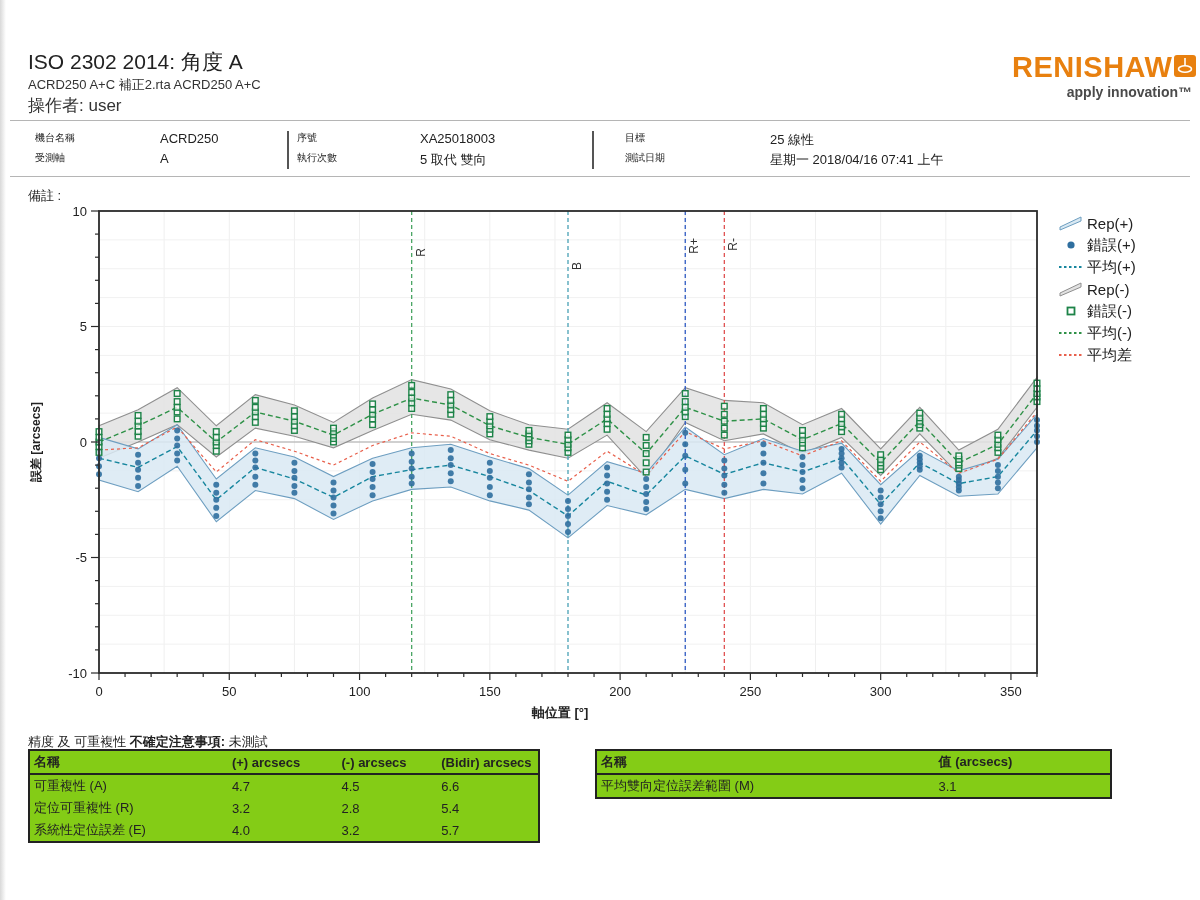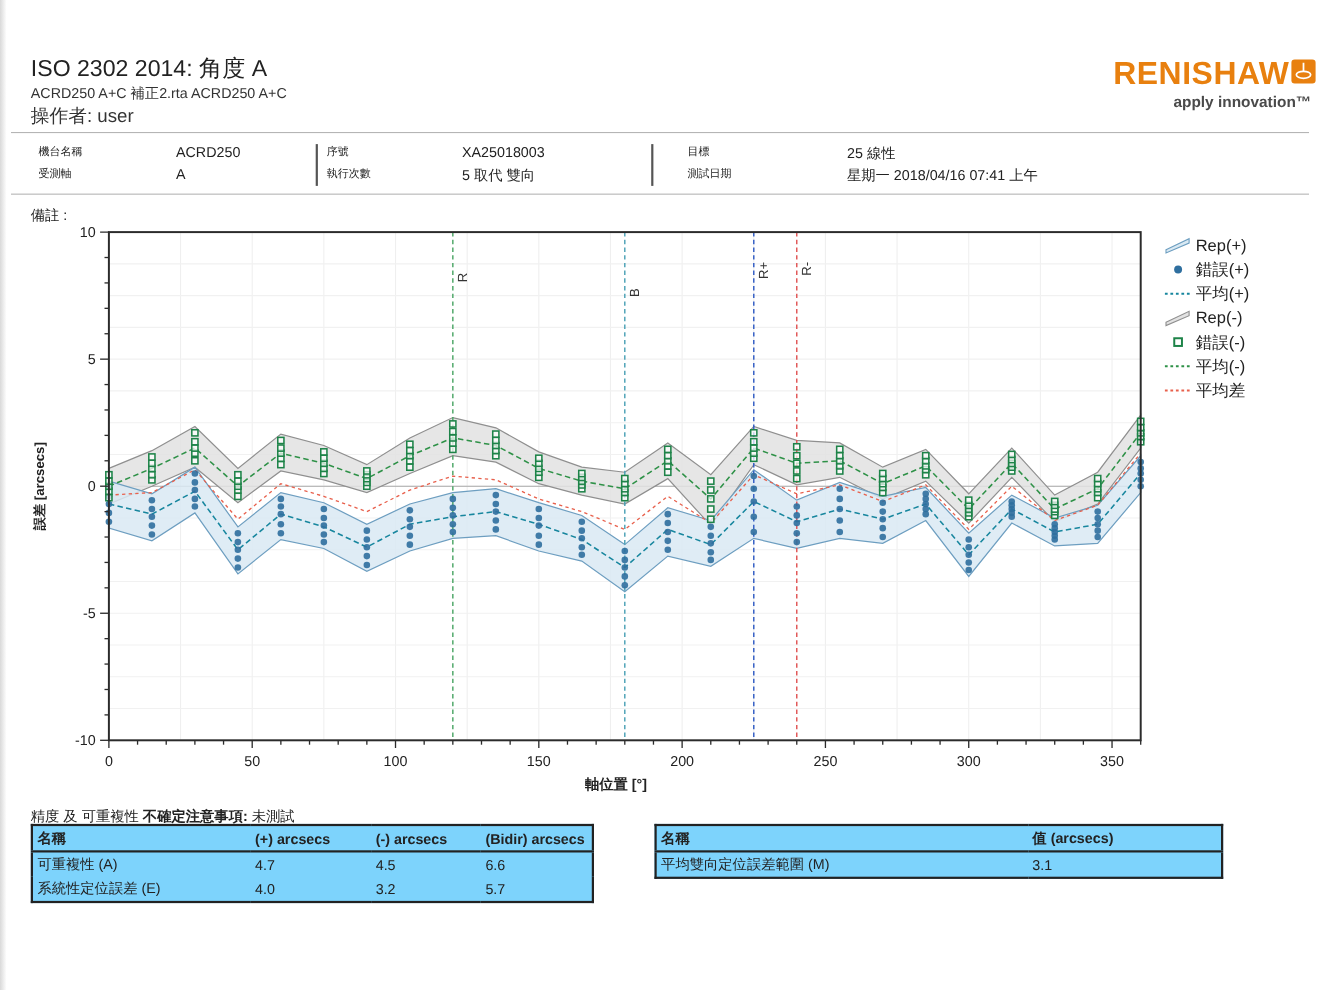--- a/index.html
+++ b/index.html
@@ -30,21 +30,21 @@
   
   #chart-wrap{position:absolute;left:0;top:200px;width:1055px;height:525px;}
   
   #legend{position:absolute;left:1058px;top:212px;width:140px;}
   .legend-row{display:flex;align-items:center;height:22px;}
   .legend-sym{width:26px;height:18px;flex:0 0 26px;}
   .legend-label{font-size:15px;color:#222;margin-left:3px;white-space:nowrap;}
   
   .unc-note{position:absolute;left:28px;top:733px;font-size:13px;color:#222;}
   .unc-note b{font-weight:bold;}
-  table.rpt{border-collapse:collapse;font-size:13px;color:#222;background:#7dd3fc;}
+  table.rpt{border-collapse:collapse;font-size:13px;color:#222;background:#84cc16;}
   table.rpt th,table.rpt td{text-align:left;padding:2px 6px 2px 4px;font-weight:normal;}
   table.rpt thead th{border-bottom:2px solid #222;font-weight:bold;}
   table.rpt{border:2px solid #222;}
   #stats-table{position:absolute;left:28px;top:749px;width:512px;}
   #value-table{position:absolute;left:595px;top:749px;width:517px;}
   #stats-table col.c0{width:200px;} #stats-table col.c1{width:110px;}
   #stats-table col.c2{width:100px;} #stats-table col.c3{width:102px;}
   #value-table col.c0{width:340px;} #value-table col.c1{width:177px;}
 </style>
 </head>
@@ -526,20 +526,26 @@
       </tr>
     </thead>
   <tbody>
       <tr>
         <td>可重複性 (A)</td>
         <td>4.7</td>
         <td>4.5</td>
         <td>6.6</td>
       </tr>
       <tr>
+        <td>定位可重複性 (R)</td>
+        <td>3.2</td>
+        <td>2.8</td>
+        <td>5.4</td>
+      </tr>
+      <tr>
         <td>系統性定位誤差 (E)</td>
         <td>4.0</td>
         <td>3.2</td>
         <td>5.7</td>
       </tr>
     </tbody>
 </table>
 <table class="rpt" id="value-table">
   <colgroup>
       <col class="c0">

